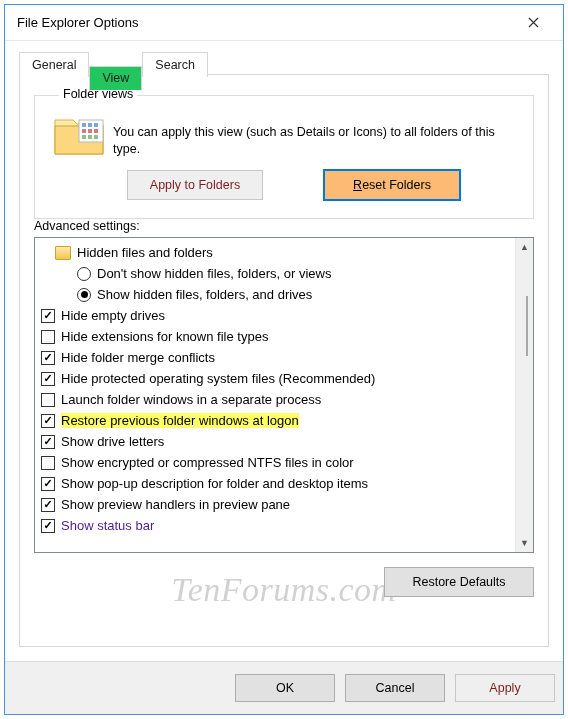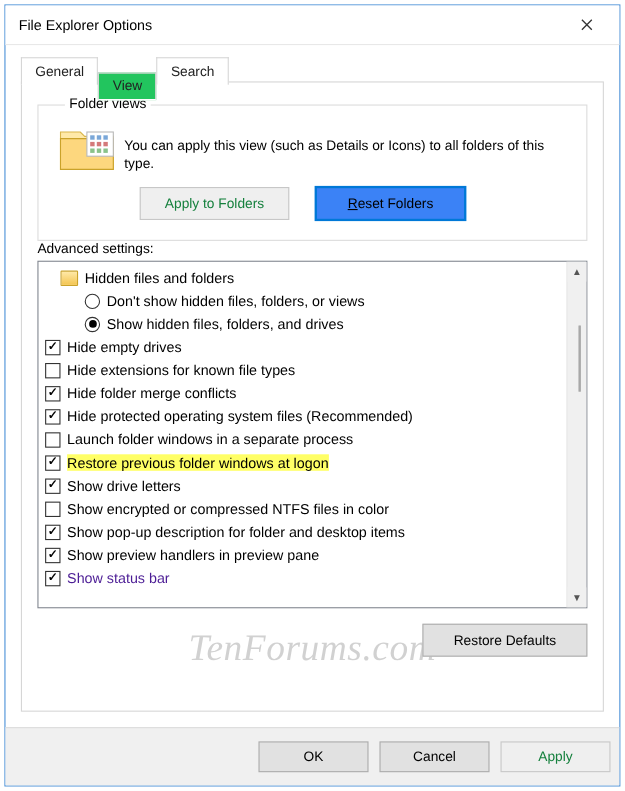--- a/index.html
+++ b/index.html
@@ -102,22 +102,22 @@
   .btn {
     min-width: 136px;
     height: 30px;
     border: 1px solid #adadad;
     background: #e1e1e1;
     font: inherit;
     font-size:12.5px;
     display:inline-flex; align-items:center; justify-content:center;
     padding: 0 10px;
   }
-  .btn.disabled { color:#15803d; border-color:#c7c7c7; background:#efefef; }
-  .btn.focus { outline: 2px solid #0078d7; outline-offset:-1px; border-color:#0078d7; background:#3b82f6; }
+  .btn.disabled { color:#7f1d1d; border-color:#c7c7c7; background:#efefef; }
+  .btn.focus { outline: 2px solid #0078d7; outline-offset:-1px; border-color:#0078d7; background:#fdba74;margin-left:37px; }
   .adv-label { margin-bottom: 4px; font-size:12.5px; }
   .tree-wrap {
     border: 1px solid #828790;
     height: 316px;
     display:flex;
     min-height:0;
   }
   .tree {
     flex:1;
     overflow:hidden;

